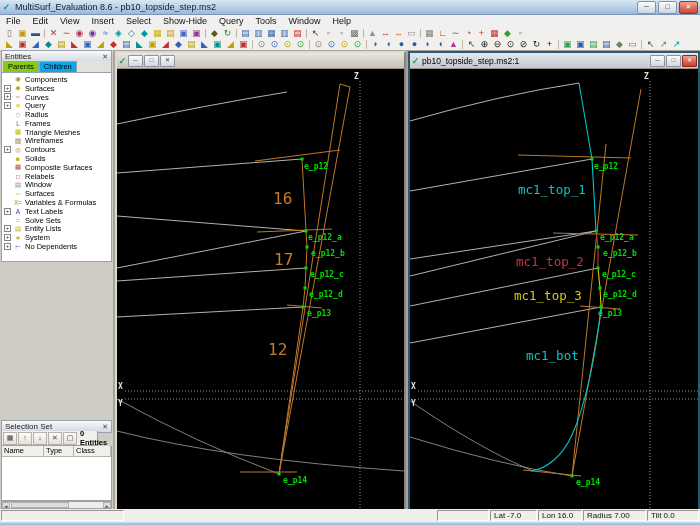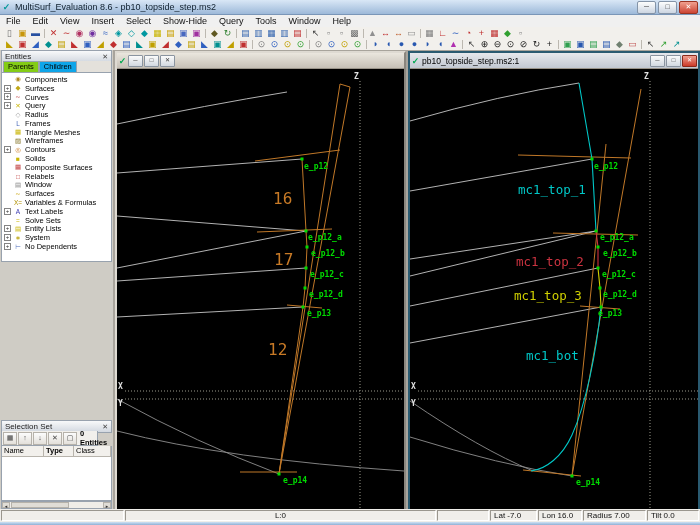--- a/index.html
+++ b/index.html
@@ -356,21 +356,21 @@
     <div class="sstb">
       <span class="ssbtn">▦</span>
         <span class="ssbtn">↑</span>
         <span class="ssbtn">↓</span>
         <span class="ssbtn">✕</span>
         <span class="ssbtn">▢</span>
       <span class="sscount">0 Entities</span>
     </div>
     <div class="sscols">
       <span class="sscol" style="width:42px;">Name</span>
-      <span class="sscol" style="width:30px;font-weight:bold;">Type</span>
+      <span class="sscol" style="width:30px;">Type</span>
       <span class="sscol" style="flex:1;">Class</span>
     </div>
     <div class="sslist"></div>
     <div class="sshs">
       <span class="ssarrow">◂</span>
       <span class="ssthumb"></span>
       <span class="ssarrow" style="margin-left:auto;">▸</span>
     </div>
   </div>
 </div>
@@ -499,20 +499,19 @@
         <text class="tg" x="193" y="228">e_p12_d</text>
         <text class="tg" x="188" y="247">e_p13</text>
         <text class="tg" x="166" y="416">e_p14</text>
       </svg>
     </div>
   </div>
 </div>
 
 <div id="statusbar">
   <span class="sbcell" style="left:1px;width:123px;"></span>
-  <span class="sbcell" style="left:125px;width:311px;text-align:center;">L:0</span>
   <span class="sbcell" style="left:437px;width:52px;"></span>
   <span class="sbcell" style="left:490px;width:47px;">Lat -7.0</span>
   <span class="sbcell" style="left:538px;width:44px;">Lon 16.0</span>
   <span class="sbcell" style="left:583px;width:63px;">Radius 7.00</span>
   <span class="sbcell" style="left:647px;width:52px;">Tilt 0.0</span>
 </div>
 <div id="taskbar"></div>
 
 </body></html>

